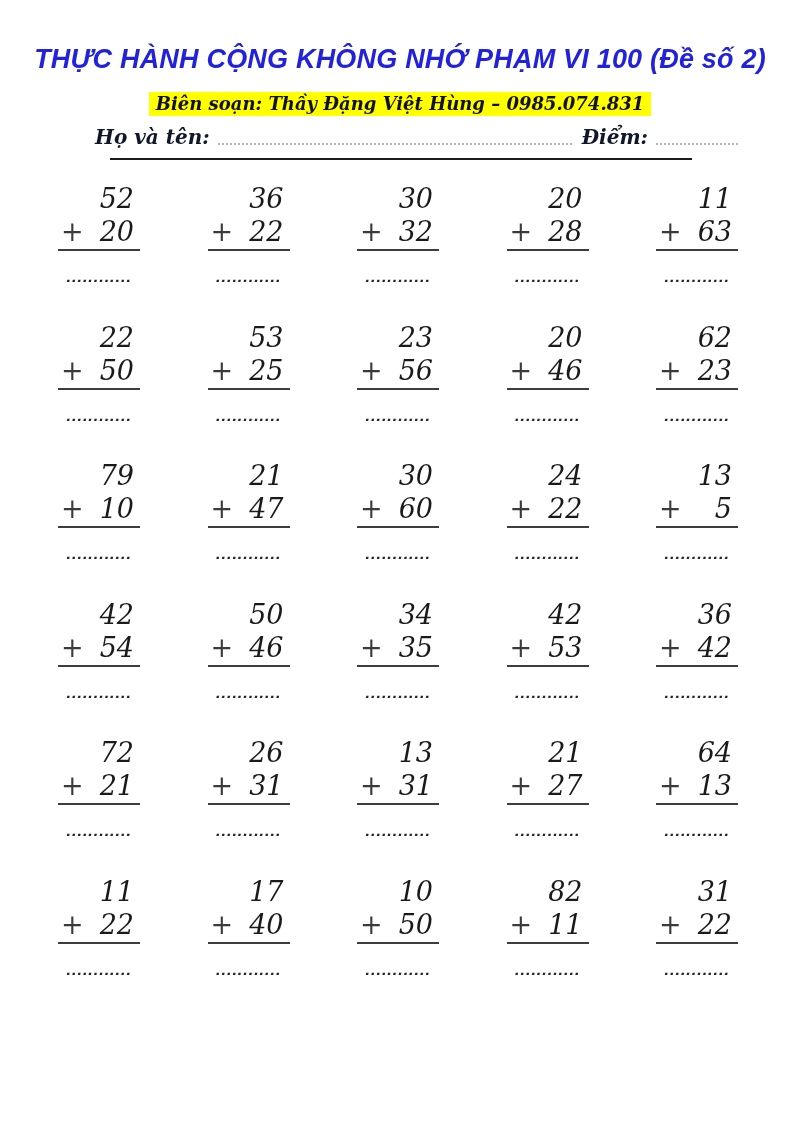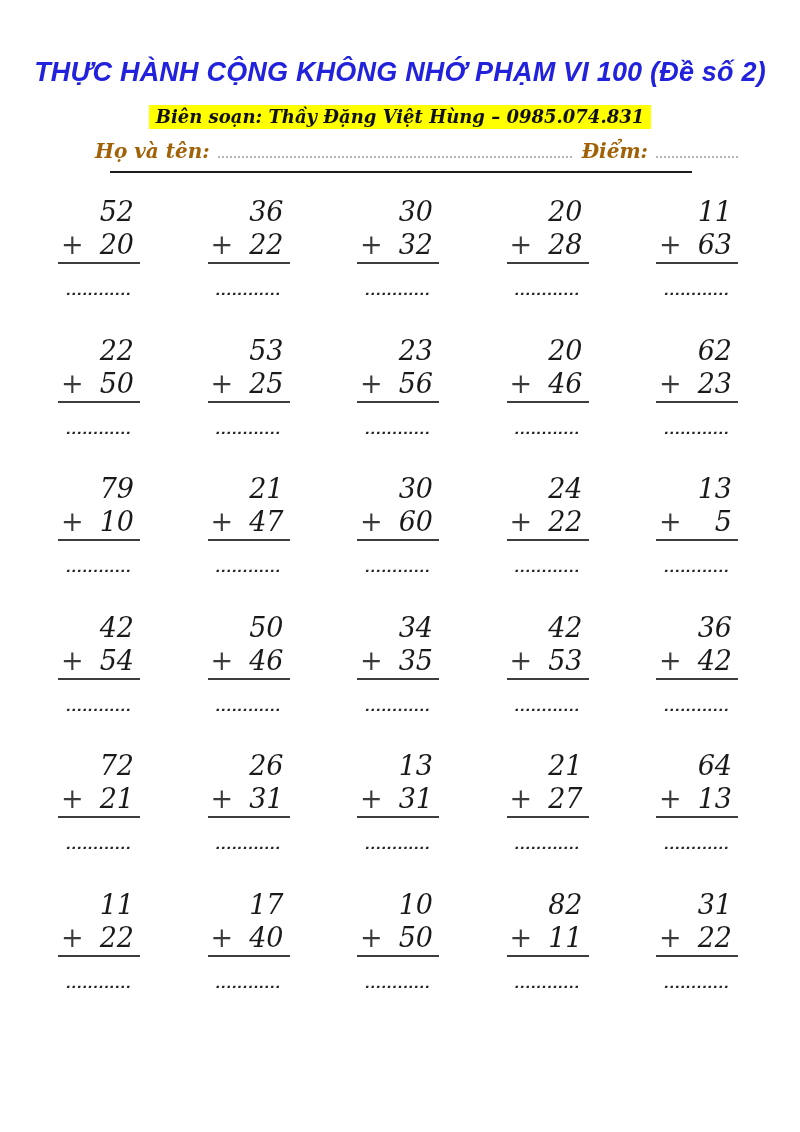--- a/index.html
+++ b/index.html
@@ -5,21 +5,21 @@
   * { margin:0; padding:0; box-sizing:border-box; }
   html,body { background:#ffffff; }
   .page {
     width:800px; height:1132px;
     background:#ffffff;
     font-family:"DejaVu Serif", serif;
     position:relative;
     overflow:hidden;
   }
   .title {
-    margin-top:57px;
+    margin-top:44px;
     text-align:center;
     font-family:"Liberation Sans", sans-serif;
     font-weight:bold;
     font-style:italic;
     font-size:27px;
     letter-spacing:0.2px;
     color:#2222dd;
     white-space:nowrap;
   }
   .subtitle-wrap { text-align:center; margin-top:17px; }
@@ -28,26 +28,26 @@
     background:#ffff00;
     font-family:"DejaVu Serif", serif;
     font-weight:bold;
     font-style:italic;
     font-size:18px;
     color:#111;
     padding:1px 7px 2px 7px;
   }
   .name-row {
     display:flex;
-    align-items:center;
+    align-items:flex-start;
     margin:9px 62px 0 95px;
     font-size:20px;
     font-weight:bold;
     font-style:italic;
-    color:#a16207;
+    color:#0f172a;
   }
   .name-label, .score-label { white-space:nowrap; }
   .name-dotline {
     flex:1;
     border-bottom:2px dotted #b5b5b5;
     margin:0 10px 5px 8px;
     height:1em;
   }
   .score-dotline {
     width:82px;

